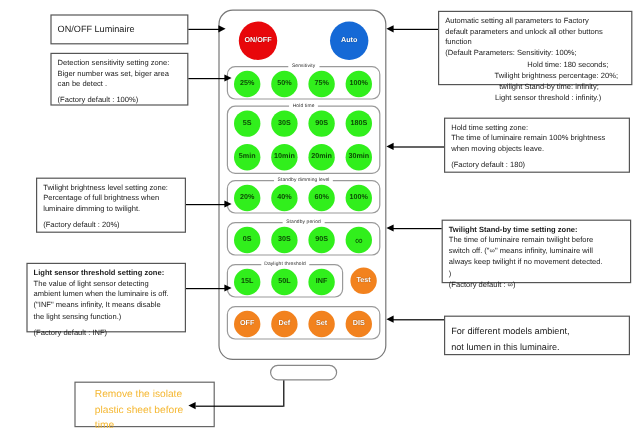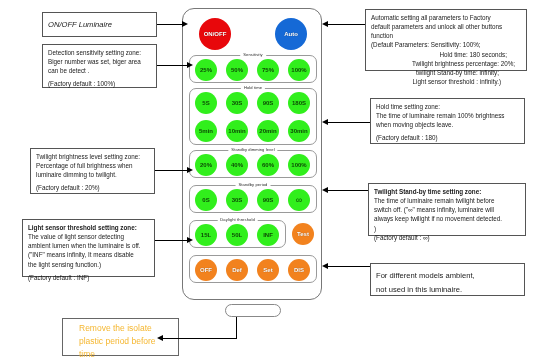--- a/index.html
+++ b/index.html
@@ -148,21 +148,21 @@
     <div class="group" style="left:6px;top:246px;width:128px;height:28px;">
       <div class="rbtn orange" style="left:5px;top:3px;width:22px;height:22px;">OFF</div>
       <div class="rbtn orange" style="left:36px;top:3px;width:22px;height:22px;">Def</div>
       <div class="rbtn orange" style="left:67px;top:3px;width:22px;height:22px;">Set</div>
       <div class="rbtn orange" style="left:98px;top:3px;width:22px;height:22px;">DIS</div>
     </div>
   </div>
 
   <div class="remote-foot"></div>
 
-  <div class="box big" style="left:42px;top:12px;width:115px;height:25px;display:flex;align-items:center;font-style:italic;">
+  <div class="box big" style="left:42px;top:12px;width:115px;height:25px;display:flex;align-items:center;">
     <span>ON/OFF Luminaire</span>
   </div>
 
   <div class="box" style="left:42px;top:44px;width:115px;height:44px;">
     <span>Detection sensitivity setting zone:</span><br>
     <span>Biger number was set,  biger area</span><br>
     <span>can be detect .</span>
     <span class="sp"></span>
     <span>(Factory default : 100%)</span>
   </div>
@@ -209,26 +209,26 @@
     <span>The time of luminaire remain twilight before</span><br>
     <span>switch off. ("∞" means  infinity,  luminaire will</span><br>
     <span>always keep twilight if no movement detected.</span><br>
     <span>)</span><br>
     <span>(Factory default : ∞)</span>
   </div>
 
   <div class="box big" style="left:370px;top:263px;width:155px;height:33px;padding-top:6px;">
     <span>For different models ambient,</span>
     <span class="sp" style="height:3px;"></span>
-    <span>not used in this luminaire.</span>
+    <span>not lumen in this luminaire.</span>
   </div>
 
   <div class="box warn" style="left:62px;top:318px;width:117px;height:38px;padding-left:16px;">
     <span>Remove the isolate</span><br>
-    <span>plastic period before</span><br>
+    <span>plastic sheet before</span><br>
     <span>time</span>
   </div>
 
   <div class="ln hline" style="left:157px;top:24px;width:26px;"></div>
   <div class="arrow-r" style="left:182px;top:21px;"></div>
 
   <div class="ln hline" style="left:157px;top:65px;width:31px;"></div>
   <div class="arrow-r" style="left:187px;top:62px;"></div>
 
   <div class="ln hline" style="left:155px;top:170px;width:33px;"></div>

